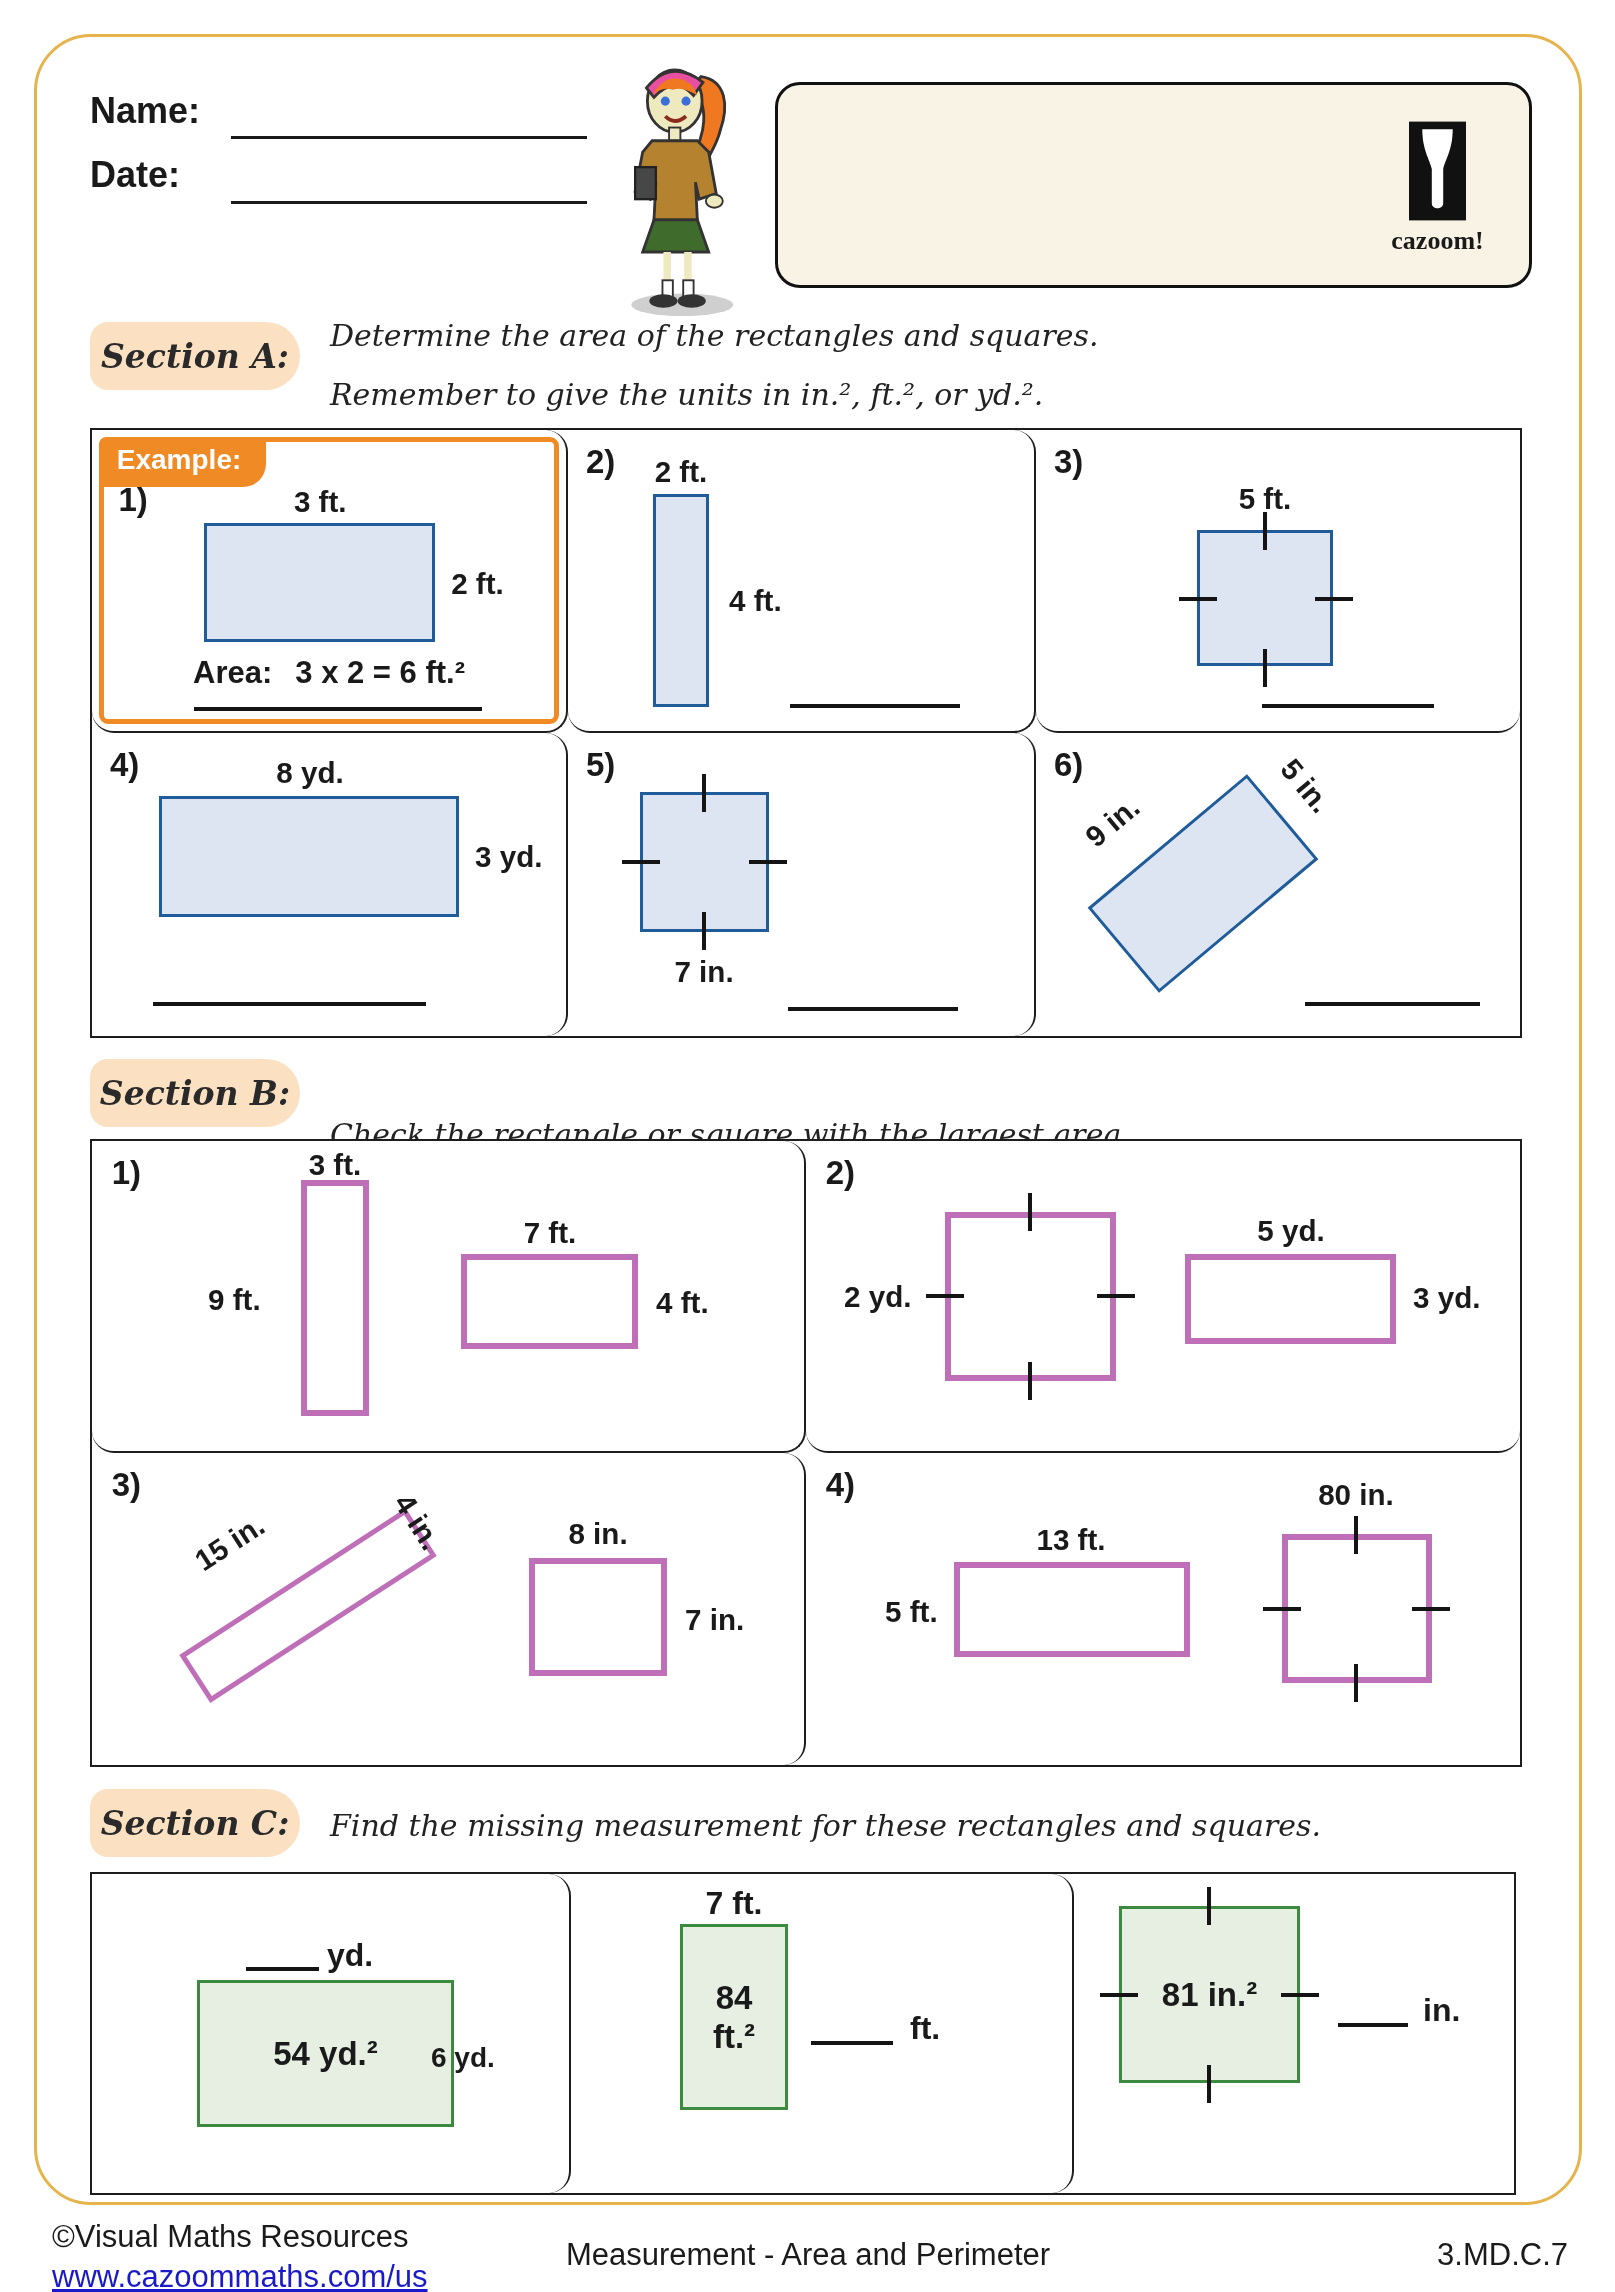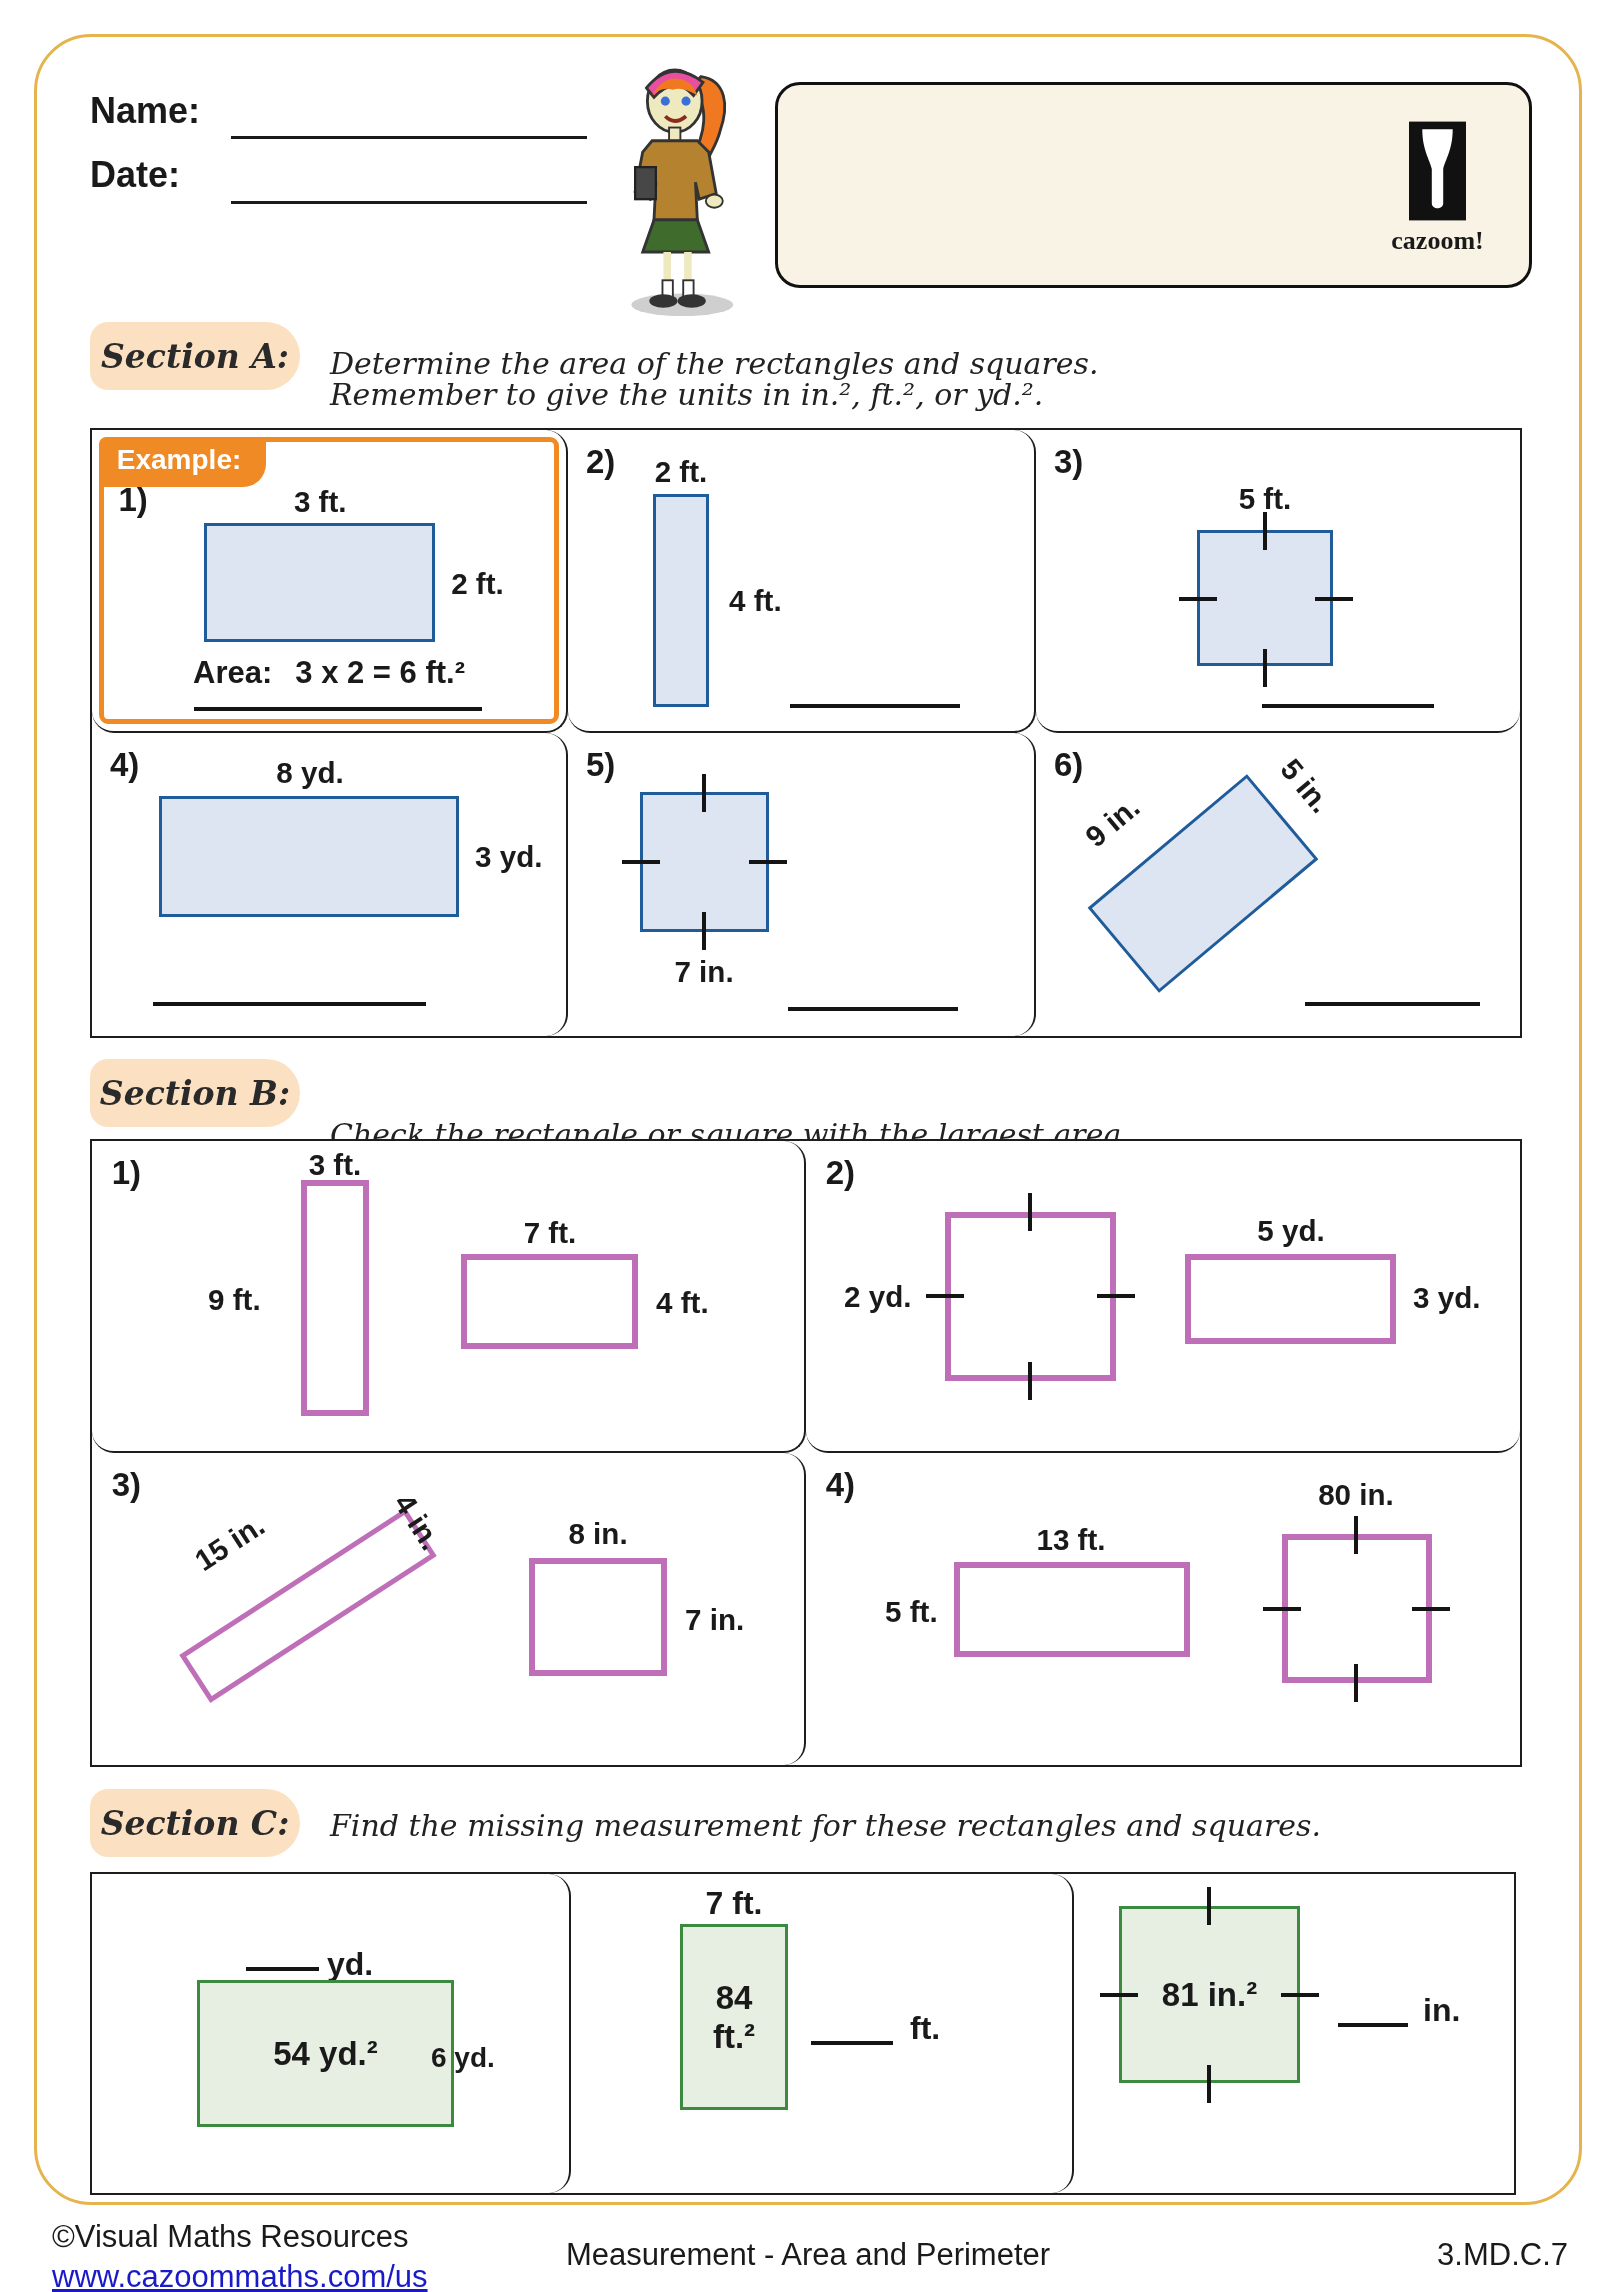--- a/index.html
+++ b/index.html
@@ -99,21 +99,21 @@
   <div class="logo-wrap">
     <svg width="57" height="100" viewBox="0 0 60 104">
       <rect width="60" height="104" fill="#111"></rect>
       <path d="M14 8 H46 C46 30 38 40 36 50 L36 86 C36 93 24 93 24 86 L24 50 C22 40 14 30 14 8 Z" fill="#fff"></path>
     </svg>
     <div class="logo-text">cazoom!</div>
   </div>
 </div>
 
 <div class="sec-label" style="top:322px;">Section A:</div>
-<div class="sec-instr" style="top:340px;">Determine the area of the rectangles and squares.</div>
+<div class="sec-instr" style="top:312px;">Determine the area of the rectangles and squares.</div>
 <div class="sec-instr" style="top:371px;">Remember to give the units in in.², ft.², or yd.².</div>
 
 <div class="wtable tableA">
 
   <div class="cell">
     <div class="example-box">
       <div class="example-tab">Example:</div>
       <div class="pnum" style="left:14.3px;top:39px;">1)</div>
       <div class="shape-blue" style="left:100px;top:81px;width:231px;height:119px;"></div>
       <div class="dim ctr" style="left:216px;top:43px;">3 ft.</div>
@@ -225,21 +225,21 @@
   </div>
 </div>
 
 <div class="sec-label" style="top:1789px;">Section C:</div>
 <div class="sec-instr" style="top:1802px;">Find the missing measurement for these rectangles and squares.</div>
 
 <div class="wtable tableC">
 
   <div class="cell">
     <div class="ansline" style="left:154px;top:93px;width:73px;"></div>
-    <div class="dim" style="left:235px;top:63px;font-size:32px;margin-top:9px;">yd.</div>
+    <div class="dim" style="left:235px;top:63px;font-size:32px;">yd.</div>
     <div class="shape-green" style="left:105px;top:106px;width:257px;height:147px;">
       <div class="inshape-label">54 yd.²</div>
     </div>
     <div class="dim" style="left:339px;top:168px;font-size:28px;">6 yd.</div>
   </div>
 
   <div class="cell">
     <div class="dim ctr" style="left:163px;top:10.7px;font-size:32px;">7 ft.</div>
     <div class="shape-green" style="left:109px;top:50px;width:108px;height:186px;">
       <div class="inshape-label">

